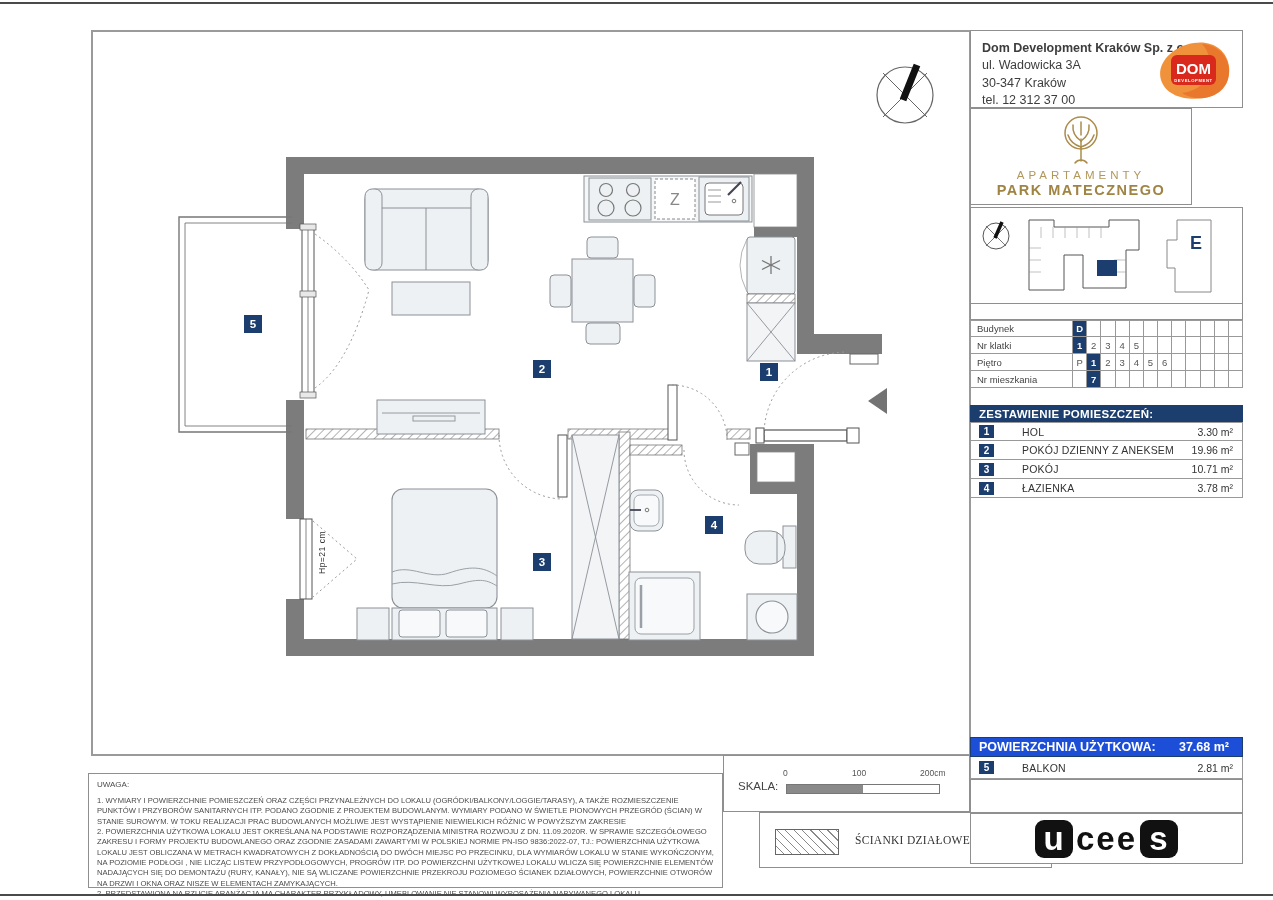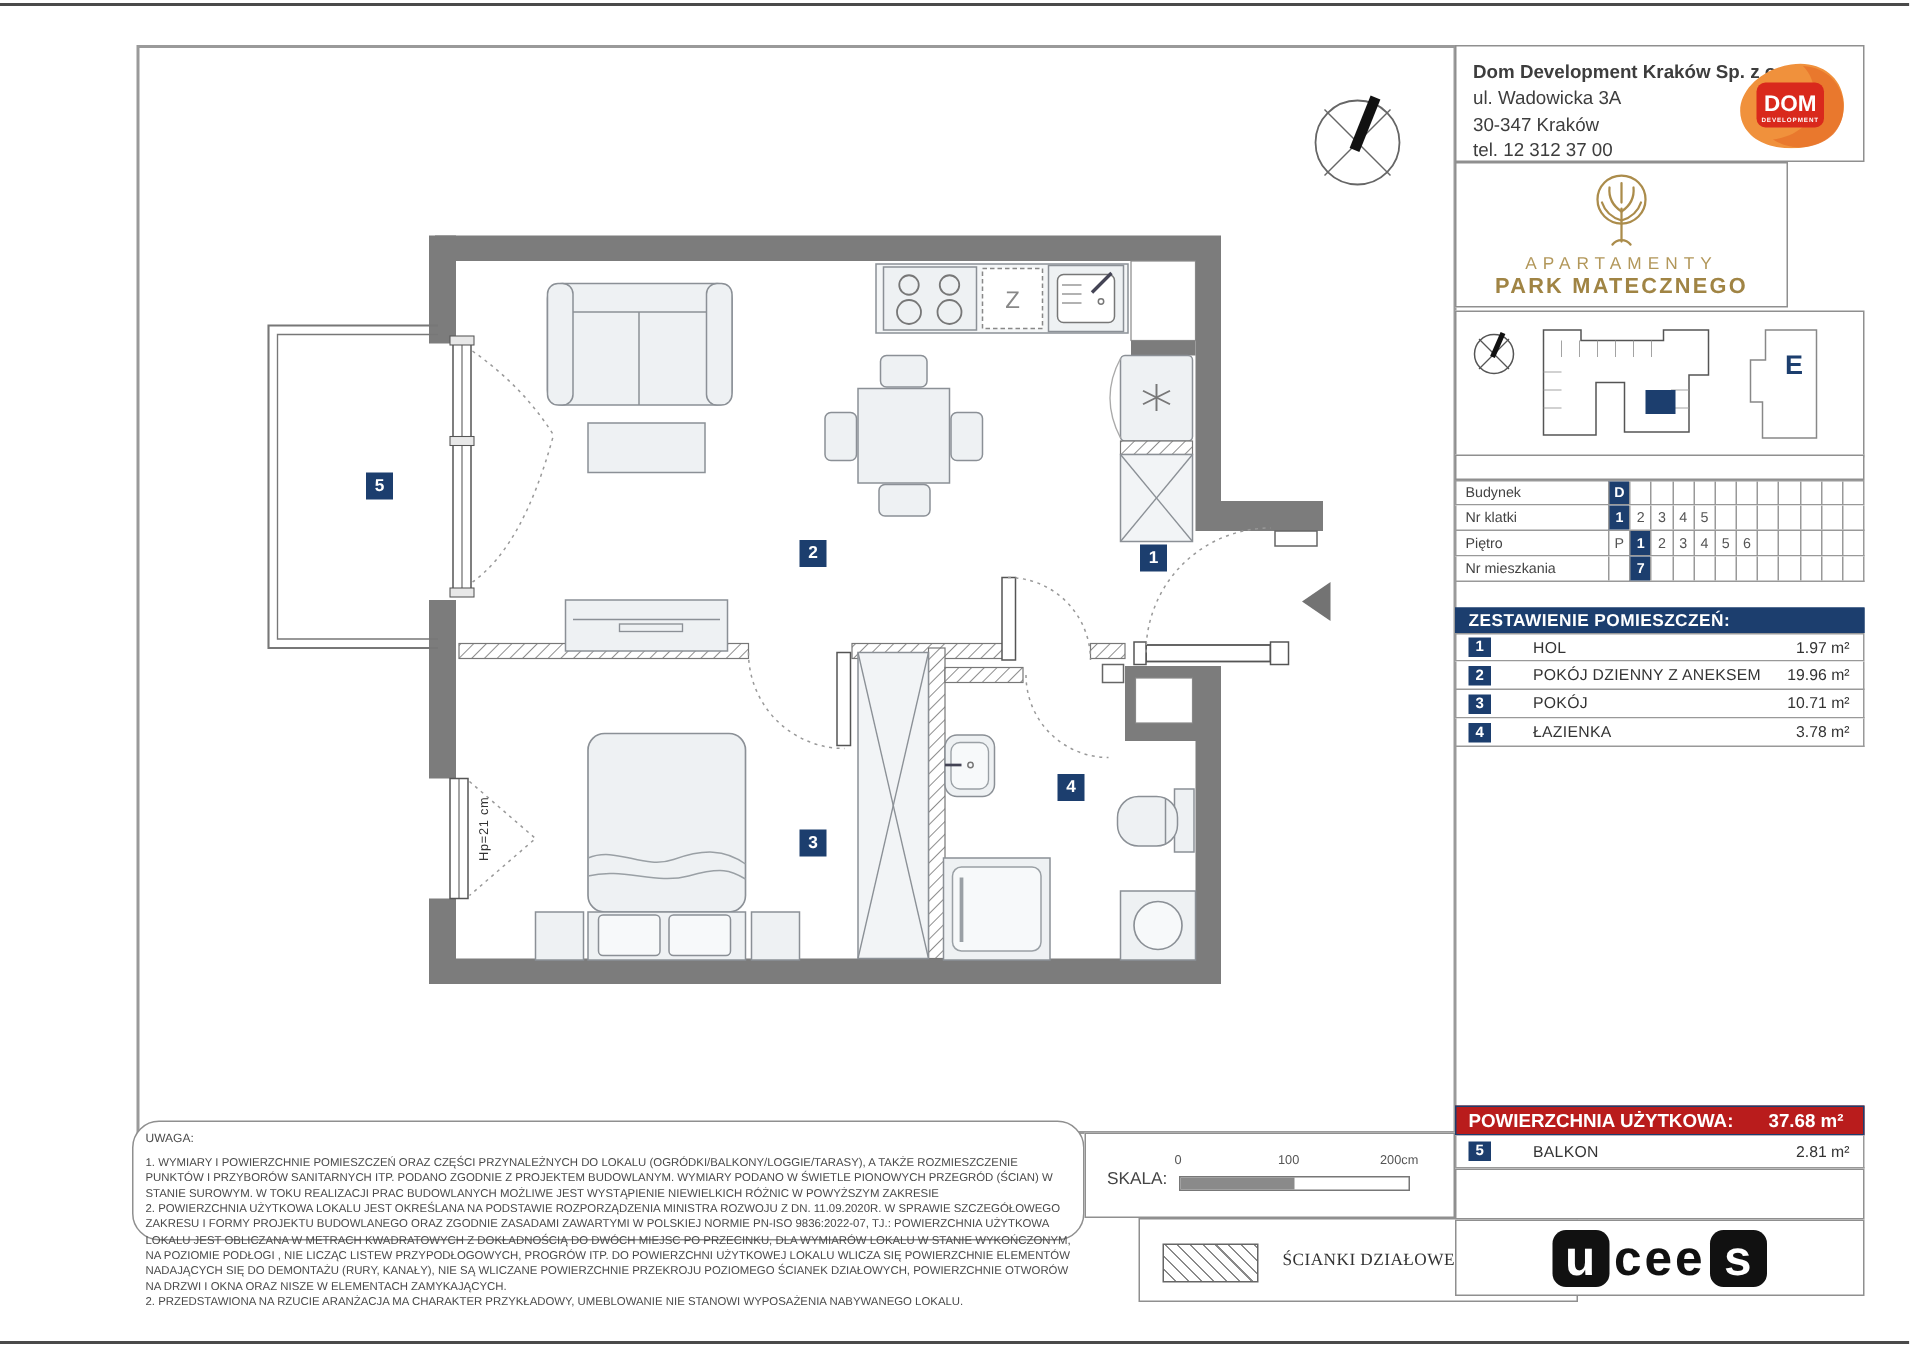--- a/index.html
+++ b/index.html
@@ -10,21 +10,21 @@
 
   
   .main-frame{left:91px;top:30px;width:880px;height:726px;border:2px solid #9a9a9a;}
   .plan-svg{position:absolute;left:0;top:0;width:100%;height:100%;}
   .badge{position:absolute;width:18px;height:18px;background:#1c3e6e;color:#fff;
          font-size:11.5px;font-weight:bold;display:flex;align-items:center;justify-content:center;z-index:5;}
   .hp-label{position:absolute;left:224px;top:496px;height:46px;writing-mode:vertical-rl;
             transform:rotate(180deg);font-size:8.5px;color:#333;letter-spacing:.5px;}
 
   
-  .notes-box{left:88px;top:747px;width:635px;height:80px;padding:6px 8px;border-radius:18px;}
+  .notes-box{left:88px;top:773px;width:635px;height:115px;padding:6px 8px;}
   .notes-title{font-size:8px;color:#4a4a4a;margin-bottom:7px;}
   .notes-box p{margin:0;font-size:7.6px;line-height:1.36;color:#4a4a4a;}
 
   
   .skala-box{left:723px;top:755px;width:247px;height:57px;}
   .skala-label{position:absolute;left:14px;top:24px;font-size:11.5px;color:#444;}
   .skala-bar{position:absolute;left:62px;top:28px;width:152px;height:8px;border:1px solid #777;background:#fff;}
   .skala-bar-dark{position:absolute;left:0;top:0;width:50%;height:100%;background:#8a8a8a;}
   .skala-tick{position:absolute;top:12px;font-size:8.5px;color:#555;}
   .scianki-box{left:759px;top:812px;width:293px;height:56px;font-family:Liberation Serif, serif;}
@@ -58,21 +58,21 @@
       color:#fff;font-weight:bold;font-size:11.5px;display:flex;align-items:center;padding-left:8px;letter-spacing:.3px;}
   .rooms-list{position:absolute;left:970px;top:422px;width:273px;}
   .room-row{display:flex;align-items:center;height:19px;box-sizing:border-box;border:1px solid #999;
             border-top:none;background:#fff;}
   .room-row:first-child{border-top:1px solid #999;}
   .room-badge{width:15px;height:13px;background:#1c3e6e;color:#fff;font-size:10px;font-weight:bold;
               display:flex;align-items:center;justify-content:center;margin-left:8px;flex:0 0 auto;}
   .room-name{font-size:10.5px;color:#333;margin-left:28px;flex:1;letter-spacing:.2px;}
   .room-area{font-size:10.5px;color:#333;margin-right:9px;}
 
-  .total-bar{left:970px;top:737px;width:273px;height:20px;background:#b91c1c;border:1px solid #1c3e6e;
+  .total-bar{left:970px;top:737px;width:273px;height:20px;background:#1d4ed8;border:1px solid #1c3e6e;
       color:#fff;display:flex;align-items:center;justify-content:space-between;
       font-weight:bold;font-size:12.5px;padding:0 13px 0 8px;}
   .balkon-row{left:970px;top:757px;width:273px;height:22px;display:flex;align-items:center;}
   .gapbox-b{left:970px;top:779px;width:273px;height:34px;}
   .ucees-box{left:970px;top:813px;width:273px;height:51px;display:flex;align-items:center;justify-content:center;}
   .ucees{font-weight:bold;font-size:33px;color:#111;display:flex;align-items:center;letter-spacing:1px;}
   .ucees .bx{background:#111;color:#fff;border-radius:9px;width:38px;height:38px;display:flex;
              align-items:center;justify-content:center;margin:0 1px;}
   .ucees .mid{letter-spacing:2px;padding:0 2px;}
 </style>
@@ -415,21 +415,21 @@
         <div class="loc-cell"></div>
         <div class="loc-cell"></div>
       </div>
     </div>
 
   <div class="panel rooms-header">ZESTAWIENIE POMIESZCZEŃ:</div>
   <div class="rooms-list" id="rooms-list">
       <div class="room-row">
         <span class="room-badge">1</span>
         <span class="room-name">HOL</span>
-        <span class="room-area">1.97 m²</span>
+        <span class="room-area">3.30 m²</span>
       </div>
       <div class="room-row">
         <span class="room-badge">2</span>
         <span class="room-name">POKÓJ DZIENNY Z ANEKSEM</span>
         <span class="room-area">19.96 m²</span>
       </div>
       <div class="room-row">
         <span class="room-badge">3</span>
         <span class="room-name">POKÓJ</span>
         <span class="room-area">10.71 m²</span>

